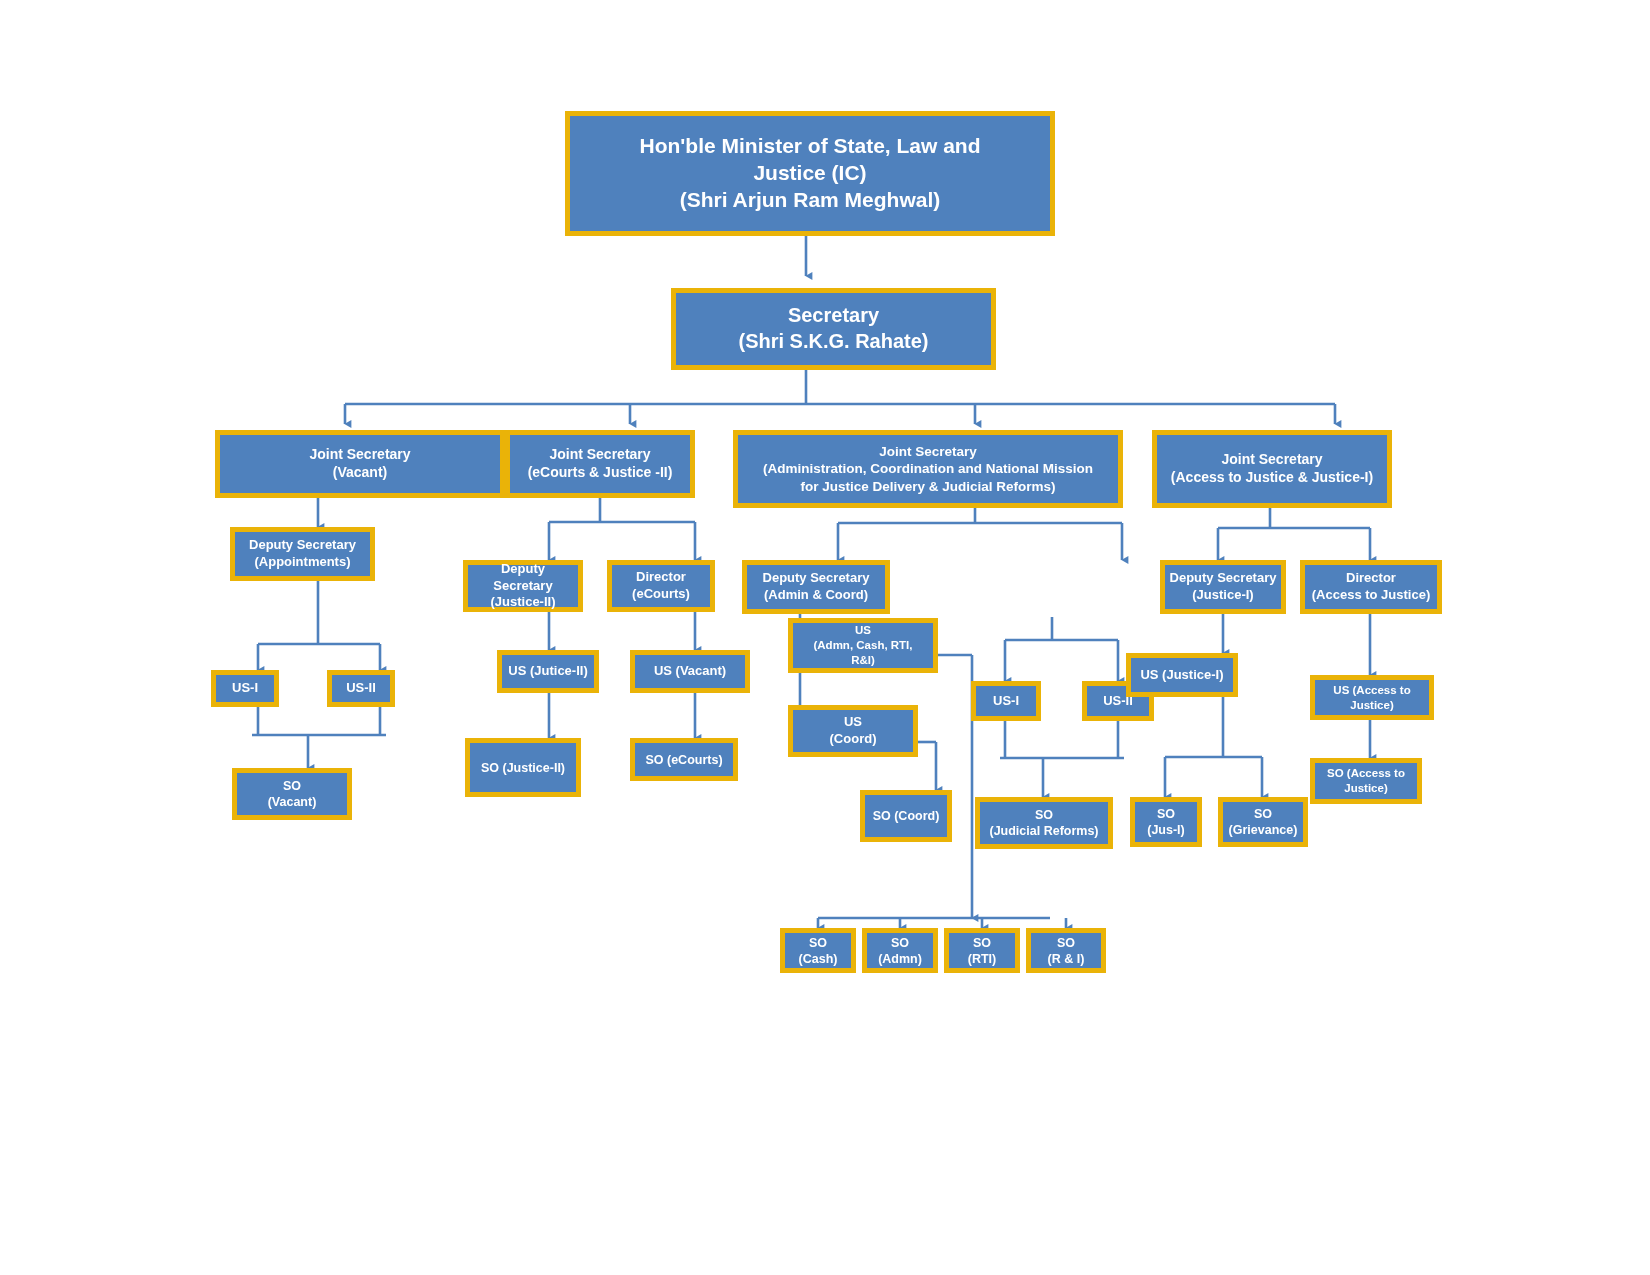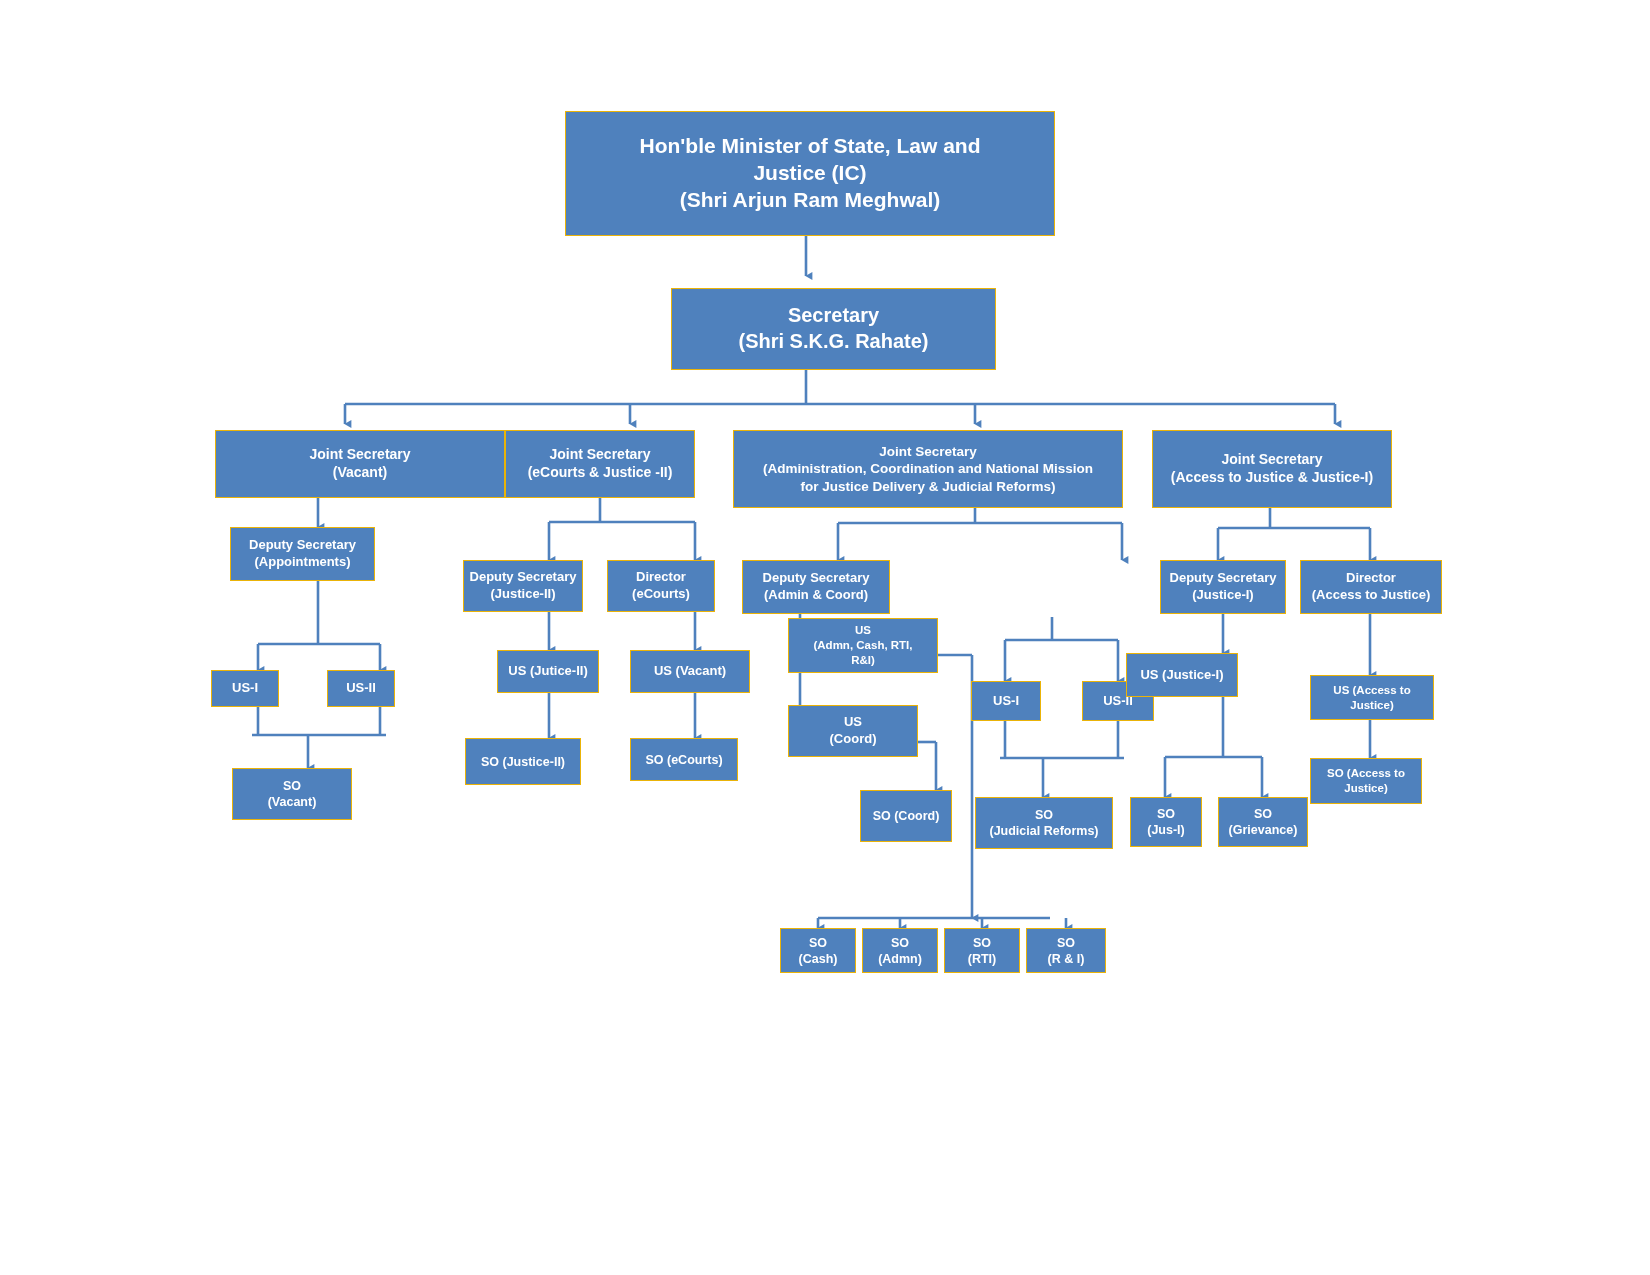--- a/index.html
+++ b/index.html
@@ -22,21 +22,21 @@
     top: 0;
     width: 1650px;
     height: 1275px;
     pointer-events: none;
     z-index: 1;
   }
   .node {
     position: absolute;
     box-sizing: border-box;
     background: #4F81BD;
-    border: 1px solid #eab308;
+    border: 5px solid #eab308;
     color: #FFFFFF;
     font-weight: bold;
     display: flex;
     align-items: center;
     justify-content: center;
     text-align: center;
     line-height: 1.28;
     z-index: 2;
     padding: 2px 4px;
     white-space: pre-line;
@@ -184,21 +184,21 @@
   <div class="node lvl-ds" style="left:463px; top:560px; width:120px; height:52px;">Deputy Secretary
 (Justice-II)</div>
 
   <div class="node lvl-ds" style="left:607px; top:560px; width:108px; height:52px;">Director
 (eCourts)</div>
 
   <div class="node lvl-us" style="left:497px; top:650px; width:102px; height:43px;">US (Jutice-II)</div>
 
   <div class="node lvl-us" style="left:630px; top:650px; width:120px; height:43px;">US (Vacant)</div>
 
-  <div class="node lvl-so" style="left:465px; top:738px; width:116px; height:47px;">SO (Justice-II)</div>
+  <div class="node lvl-so" style="left:465px; top:738px; width:116px; height:59px;">SO (Justice-II)</div>
 
   <div class="node lvl-so" style="left:630px; top:738px; width:108px; height:43px;">SO (eCourts)</div>
 
   <div class="node lvl-ds" style="left:742px; top:560px; width:148px; height:54px;">Deputy  Secretary
 (Admin &amp; Coord)</div>
 
   <div class="node lvl-us-sm" style="left:788px; top:618px; width:150px; height:55px;">US
 (Admn, Cash, RTI,
 R&amp;I)</div>
 

